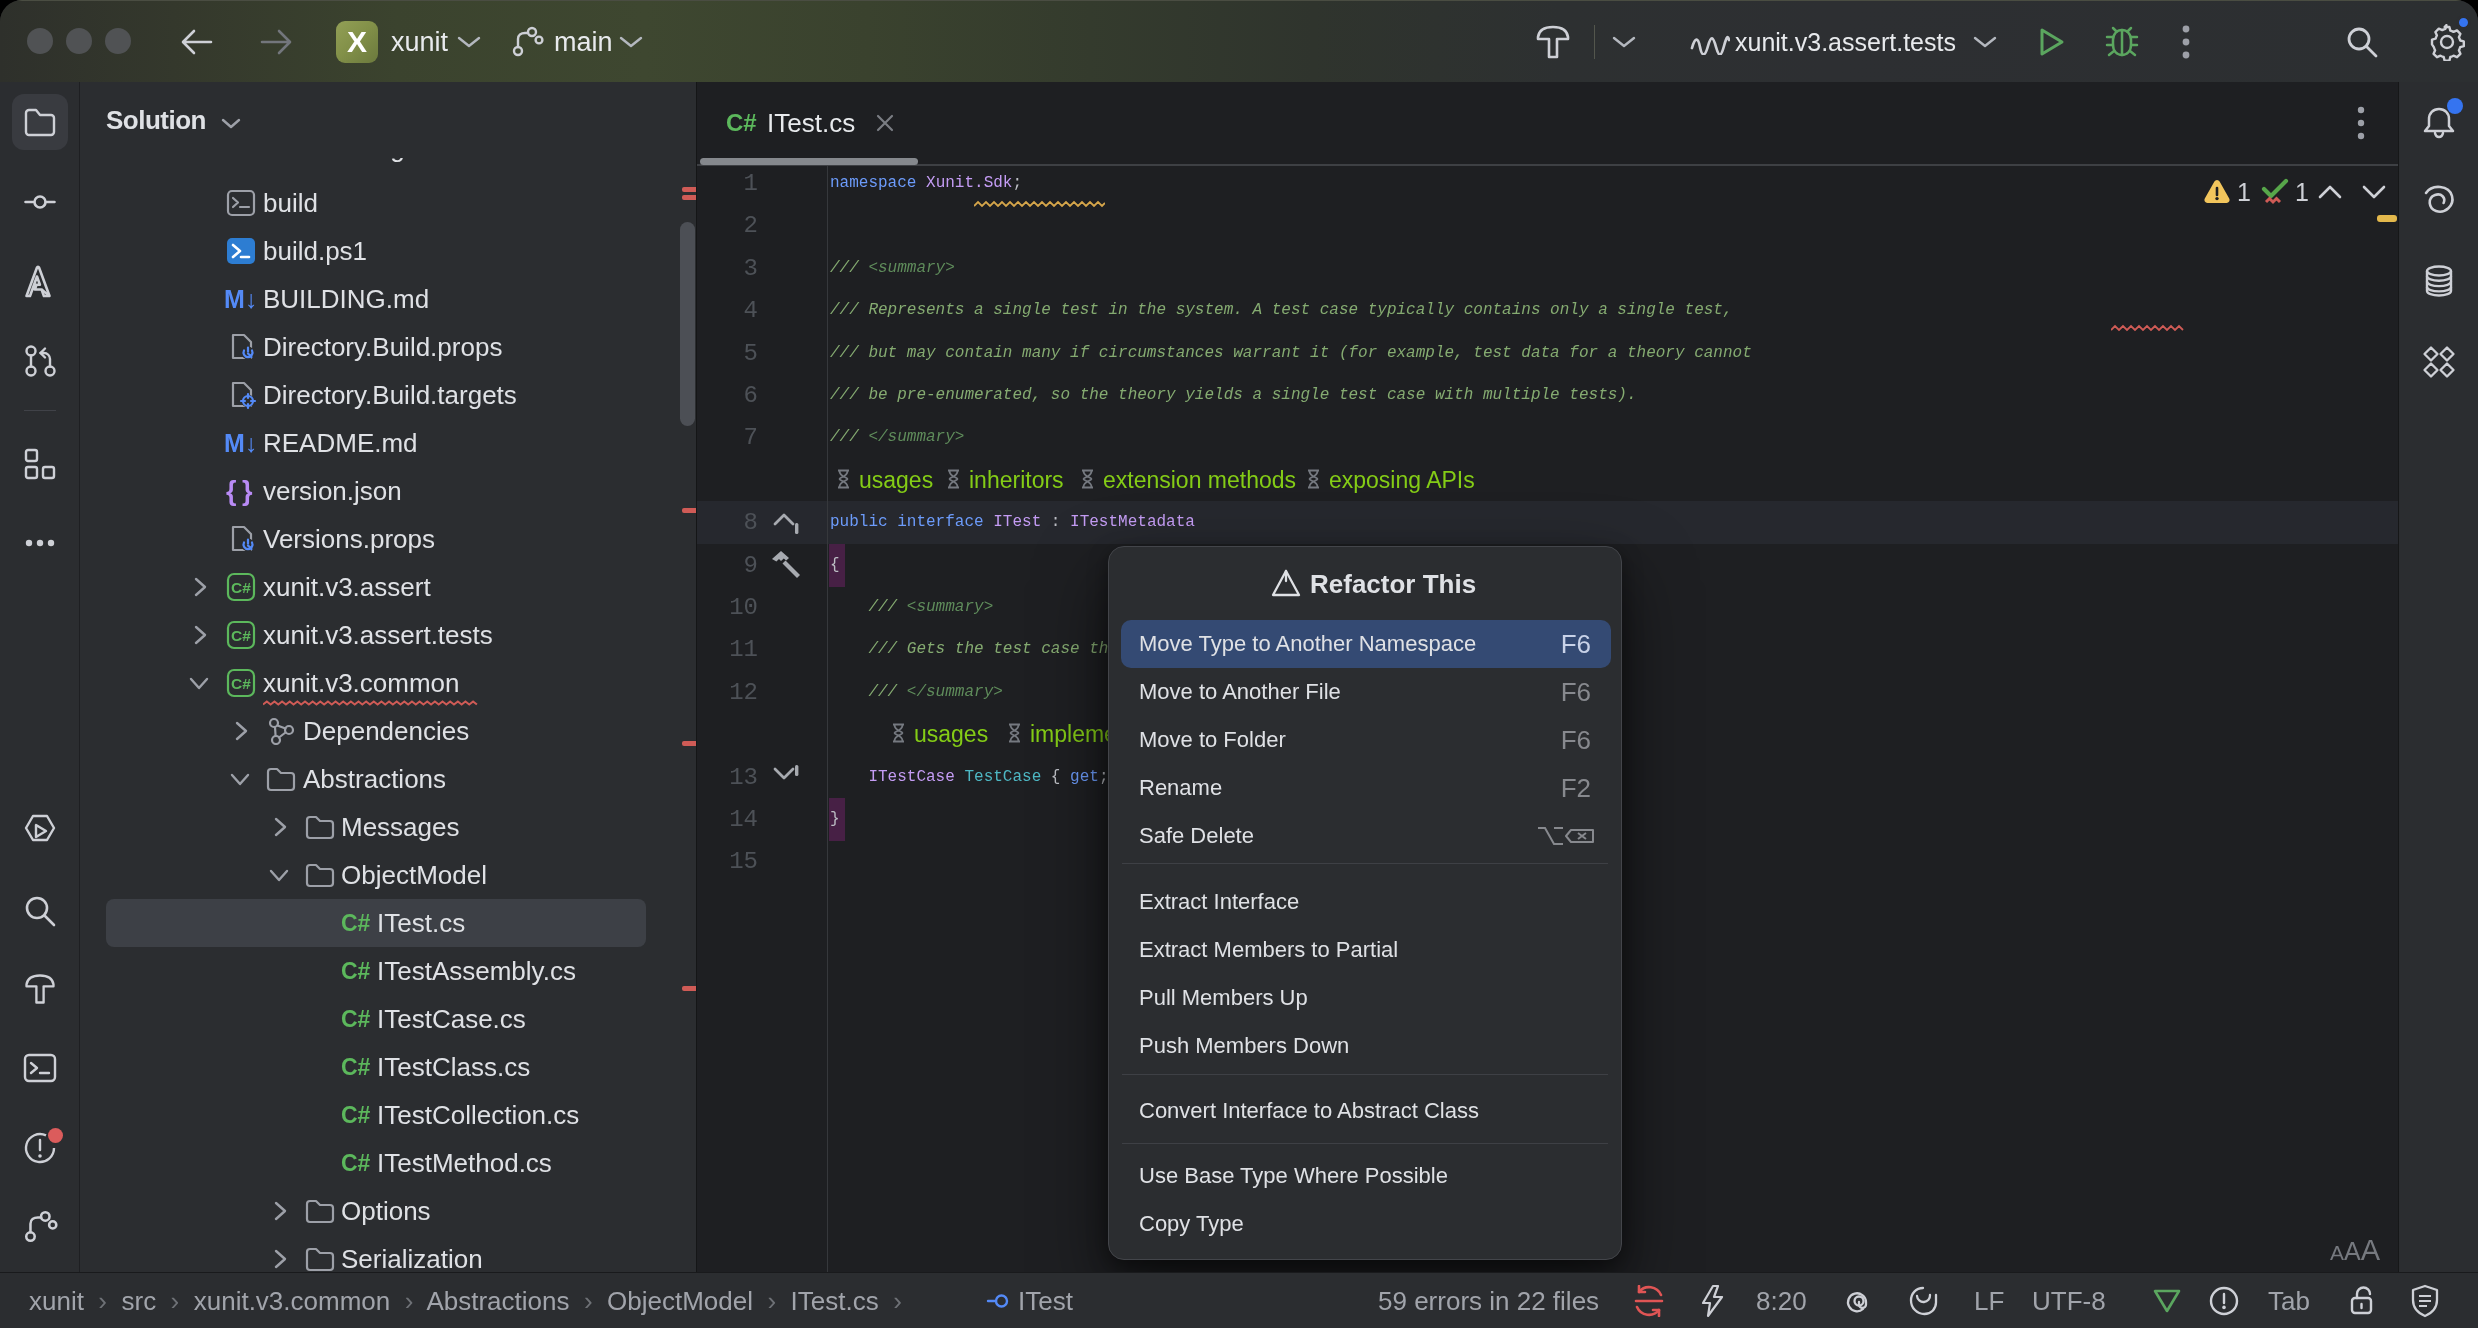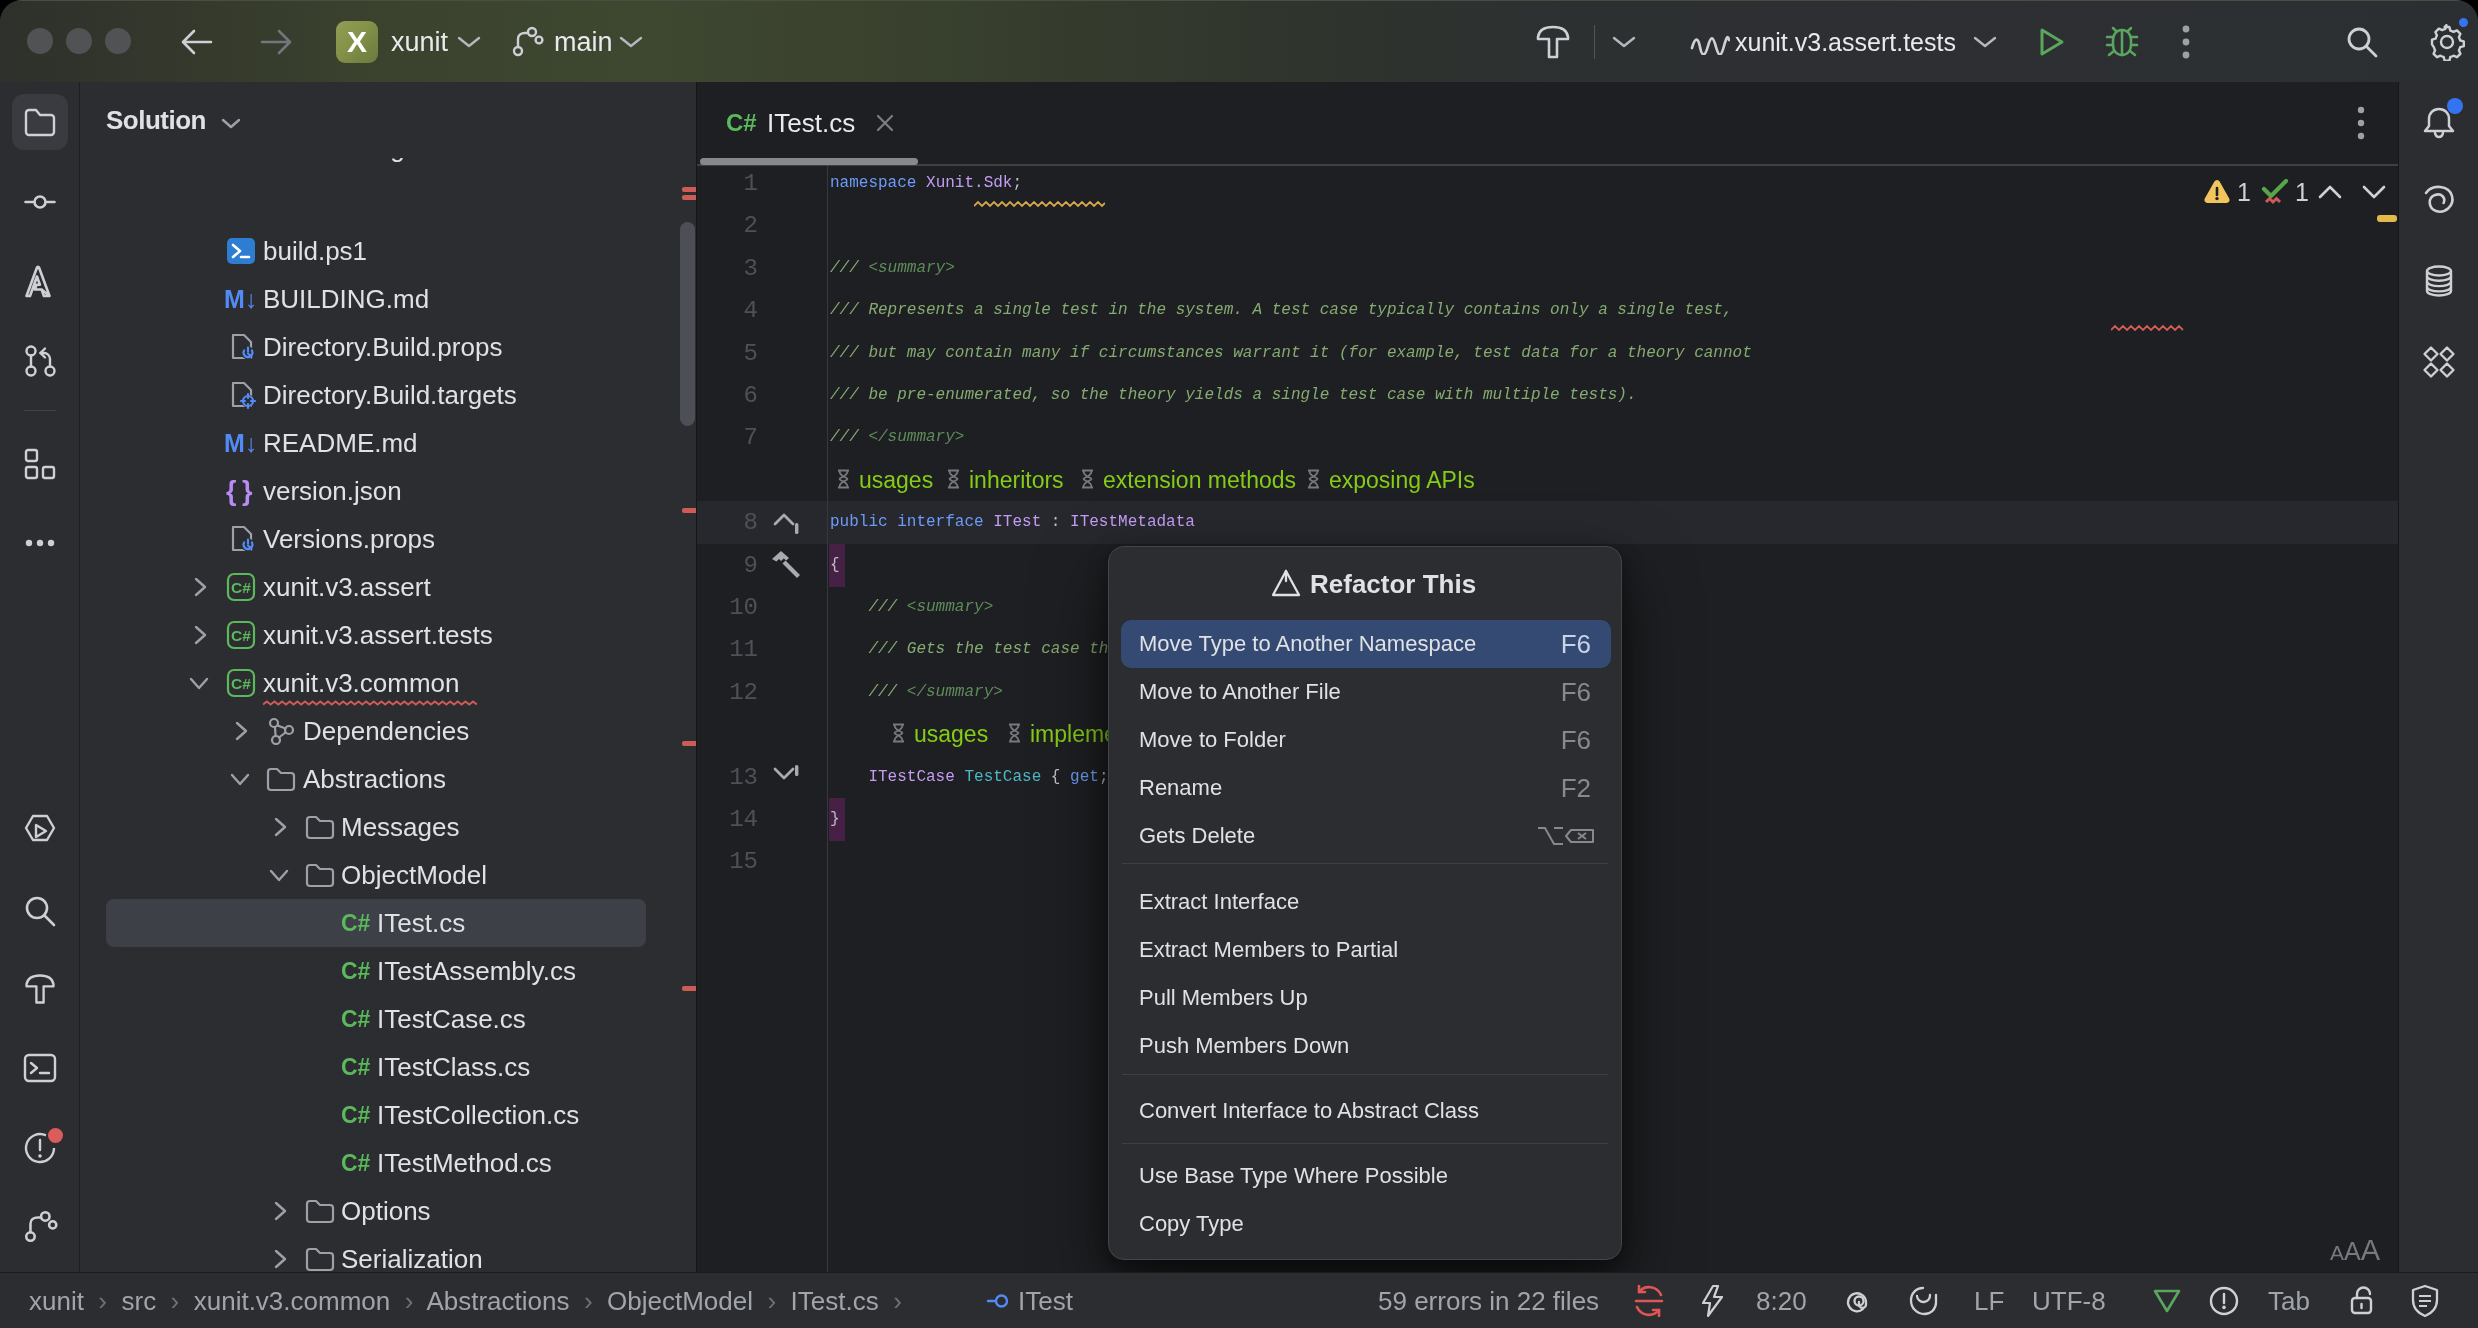--- a/index.html
+++ b/index.html
@@ -232,20 +232,27 @@
       </div>
 
     <div class="abs" style="left:0;top:0;width:617px;height:76px;background:#2B2D30;">
       <span style="position:absolute;left:26px;top:14px;height:48px;line-height:48px;font-size:26px;font-weight:bold;color:#DFE1E5;letter-spacing:-0.5px;">Solution</span>
       <svg class="abs" style="left:140px;top:34px;" width="22" height="15" viewBox="0 0 22 15" fill="none" stroke="#9DA0A8" stroke-width="2.4" stroke-linecap="round" stroke-linejoin="round">
           <path d="M3 4l8 7 8-7"></path>
         </svg>
     </div>
     <div class="tsel" style="top:817px;"></div>
 
+    <div class="trow" style="top:97px;">
+      <svg class="abs" style="left:146px;top:10px;" width="30" height="28" viewBox="0 0 30 28" fill="none" stroke="#9DA0A8" stroke-width="2.2" stroke-linecap="round" stroke-linejoin="round">
+          <rect x="2" y="2" width="26" height="24" rx="4"></rect>
+          <path d="M7 9l5 4.5L7 18M14 18h9"></path>
+        </svg>
+      <span style="position:absolute;left:183px;">build</span>
+      </div>
     <div class="trow" style="top:145px;">
       <svg class="abs" style="left:146px;top:10px;" width="30" height="28" viewBox="0 0 30 28">
           <rect x="1" y="1" width="28" height="26" rx="5" fill="#2D7DD2"></rect>
           <path d="M7 8l7 6-7 6" fill="none" stroke="#fff" stroke-width="2.6" stroke-linecap="round" stroke-linejoin="round"></path>
           <path d="M15 20h8" stroke="#fff" stroke-width="2.6" stroke-linecap="round"></path>
         </svg>
       <span style="position:absolute;left:183px;">build.ps1</span>
       </div>
     <div class="trow" style="top:193px;">
       <span style="position:absolute;left:144px;width:40px;text-align:left;color:#548AF7;font-weight:bold;font-size:25px;">M↓</span>
@@ -543,21 +550,21 @@
     <div class="abs" style="left:201px;top:13px;height:48px;line-height:48px;font-size:26px;font-weight:bold;color:#DFE1E5;">Refactor This</div>
     <div class="abs" style="left:12px;top:73px;width:490px;height:48px;border-radius:10px;background:#344A73;"></div>
     <div class="mi" style="top:73px;">Move Type to Another Namespace</div>
       <div class="msc" style="top:73px;color:#C8D2E8;">F6</div>
     <div class="mi" style="top:121px;">Move to Another File</div>
       <div class="msc" style="top:121px;">F6</div>
     <div class="mi" style="top:169px;">Move to Folder</div>
       <div class="msc" style="top:169px;">F6</div>
     <div class="mi" style="top:217px;">Rename</div>
       <div class="msc" style="top:217px;">F2</div>
-    <div class="mi" style="top:265px;">Gets Delete</div>
+    <div class="mi" style="top:265px;">Safe Delete</div>
     <svg class="abs" style="left:428px;top:278px;" width="60" height="22" viewBox="0 0 60 22" fill="none" stroke="#87898E" stroke-width="2">
         <path d="M1 3h7l9 16h9M17 3h9"></path>
         <path d="M34 5h22v12H34l-5-6 5-6z" stroke-linejoin="round"></path>
         <path d="M41 8l8 6M49 8l-8 6"></path>
       </svg>
     <div class="msep" style="top:316px;"></div>
     <div class="mi" style="top:331px;">Extract Interface</div>
     <div class="mi" style="top:379px;">Extract Members to Partial</div>
     <div class="mi" style="top:427px;">Pull Members Up</div>
     <div class="mi" style="top:475px;">Push Members Down</div>

